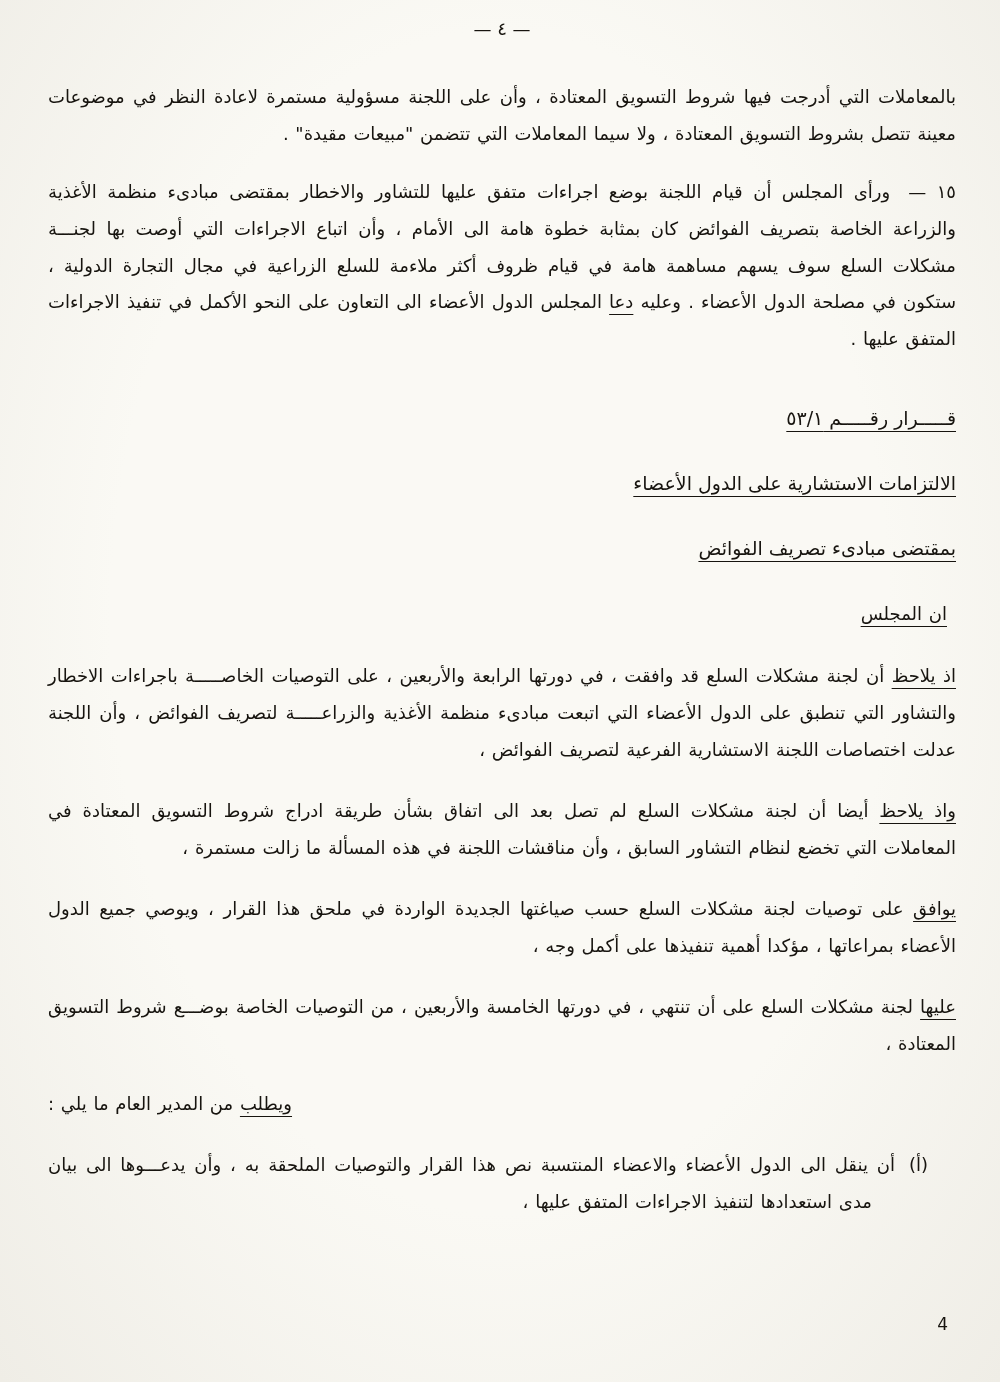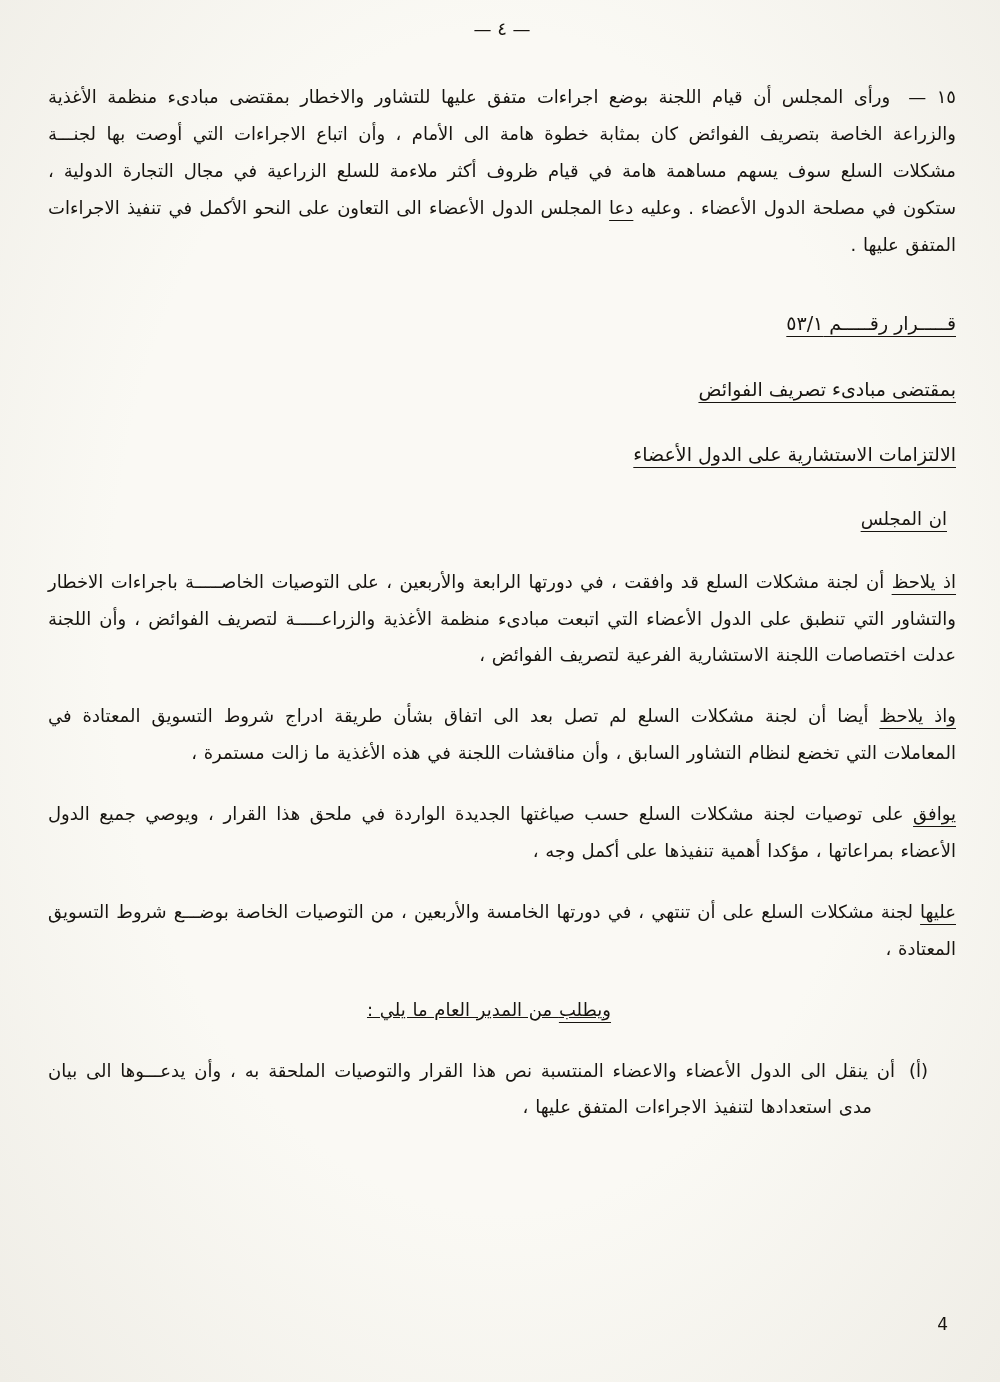--- a/index.html
+++ b/index.html
@@ -54,22 +54,21 @@
     margin-top: 42px;
   }
   .opening {
     margin: 14px 9px 26px 0;
   }
   .clause {
     margin-bottom: 24px;
   }
   .clause.short {
     padding-right: 26px;
-    text-align: center;
-    text-decoration: underline;
+    text-align: left;
   }
   .item {
     padding-right: 84px;
     text-indent: -56px;
     margin-bottom: 0;
   }
   .marker {
     margin-left: 14px;
     white-space: nowrap;
   }
@@ -81,35 +80,36 @@
     direction: ltr;
   }
 </style>
 </head>
 <body>
 
 <div class="page">
 
   <div class="page-num-top">— ٤ —</div>
 
+  <p class="para">بالمعاملات التي أدرجت فيها شروط التسويق المعتادة ، وأن على اللجنة مسؤولية مستمرة لاعادة النظر في موضوعات معينة تتصل بشروط التسويق المعتادة ، ولا سيما المعاملات التي تتضمن "مبيعات مقيدة" .</p>
 
   <p class="para"><span class="pnum">١٥ —</span><span>ورأى المجلس أن قيام اللجنة بوضع اجراءات متفق عليها للتشاور والاخطار بمقتضى مبادىء منظمة الأغذية والزراعة الخاصة بتصريف الفوائض كان بمثابة خطوة هامة الى الأمام ، وأن اتباع الاجراءات التي أوصت بها لجنـــة مشكلات السلع سوف يسهم مساهمة هامة في قيام ظروف أكثر ملاءمة للسلع الزراعية في مجال التجارة الدولية ، ستكون في مصلحة الدول الأعضاء . وعليه </span><span class="u">دعا</span><span> المجلس الدول الأعضاء الى التعاون على النحو الأكمل في تنفيذ الاجراءات المتفق عليها .</span></p>
 
 
   <h1 class="heading first"><span class="u">قـــــرار رقـــــم ٥٣/١</span></h1>
 
+  <h2 class="heading"><span class="u">الالتزامات الاستشارية على الدول الأعضاء</span></h2>
+
   <h2 class="heading"><span class="u">بمقتضى مبادىء تصريف الفوائض</span></h2>
-
-  <h2 class="heading"><span class="u">الالتزامات الاستشارية على الدول الأعضاء</span></h2>
 
   <p class="para opening"><span class="u">ان المجلس</span></p>
 
   <p class="para clause"><span class="u">اذ يلاحظ</span><span> أن لجنة مشكلات السلع قد وافقت ، في دورتها الرابعة والأربعين ، على التوصيات الخاصـــــة باجراءات الاخطار والتشاور التي تنطبق على الدول الأعضاء التي اتبعت مبادىء منظمة الأغذية والزراعـــــة لتصريف الفوائض ، وأن اللجنة عدلت اختصاصات اللجنة الاستشارية الفرعية لتصريف الفوائض ،</span></p>
 
-  <p class="para clause"><span class="u">واذ يلاحظ</span><span> أيضا أن لجنة مشكلات السلع لم تصل بعد الى اتفاق بشأن طريقة ادراج شروط التسويق المعتادة في المعاملات التي تخضع لنظام التشاور السابق ، وأن مناقشات اللجنة في هذه الأغذية ما زالت مستمرة ،</span></p>
+  <p class="para clause"><span class="u">واذ يلاحظ</span><span> أيضا أن لجنة مشكلات السلع لم تصل بعد الى اتفاق بشأن طريقة ادراج شروط التسويق المعتادة في المعاملات التي تخضع لنظام التشاور السابق ، وأن مناقشات اللجنة في هذه المسألة ما زالت مستمرة ،</span></p>
 
   <p class="para clause"><span class="u">يوافق</span><span> على توصيات لجنة مشكلات السلع حسب صياغتها الجديدة الواردة في ملحق هذا القرار ، ويوصي جميع الدول الأعضاء بمراعاتها ، مؤكدا أهمية تنفيذها على أكمل وجه ،</span></p>
 
   <p class="para clause"><span class="u">عليها</span><span> لجنة مشكلات السلع على أن تنتهي ، في دورتها الخامسة والأربعين ، من التوصيات الخاصة بوضـــع شروط التسويق المعتادة ،</span></p>
 
   <p class="para clause short"><span class="u">ويطلب</span><span> من المدير العام ما يلي :</span></p>
 
   <p class="para item"><span class="marker">(أ)</span><span>أن ينقل الى الدول الأعضاء والاعضاء المنتسبة نص هذا القرار والتوصيات الملحقة به ، وأن يدعـــوها الى بيان مدى استعدادها لتنفيذ الاجراءات المتفق عليها ،</span></p>
 
 </div>

